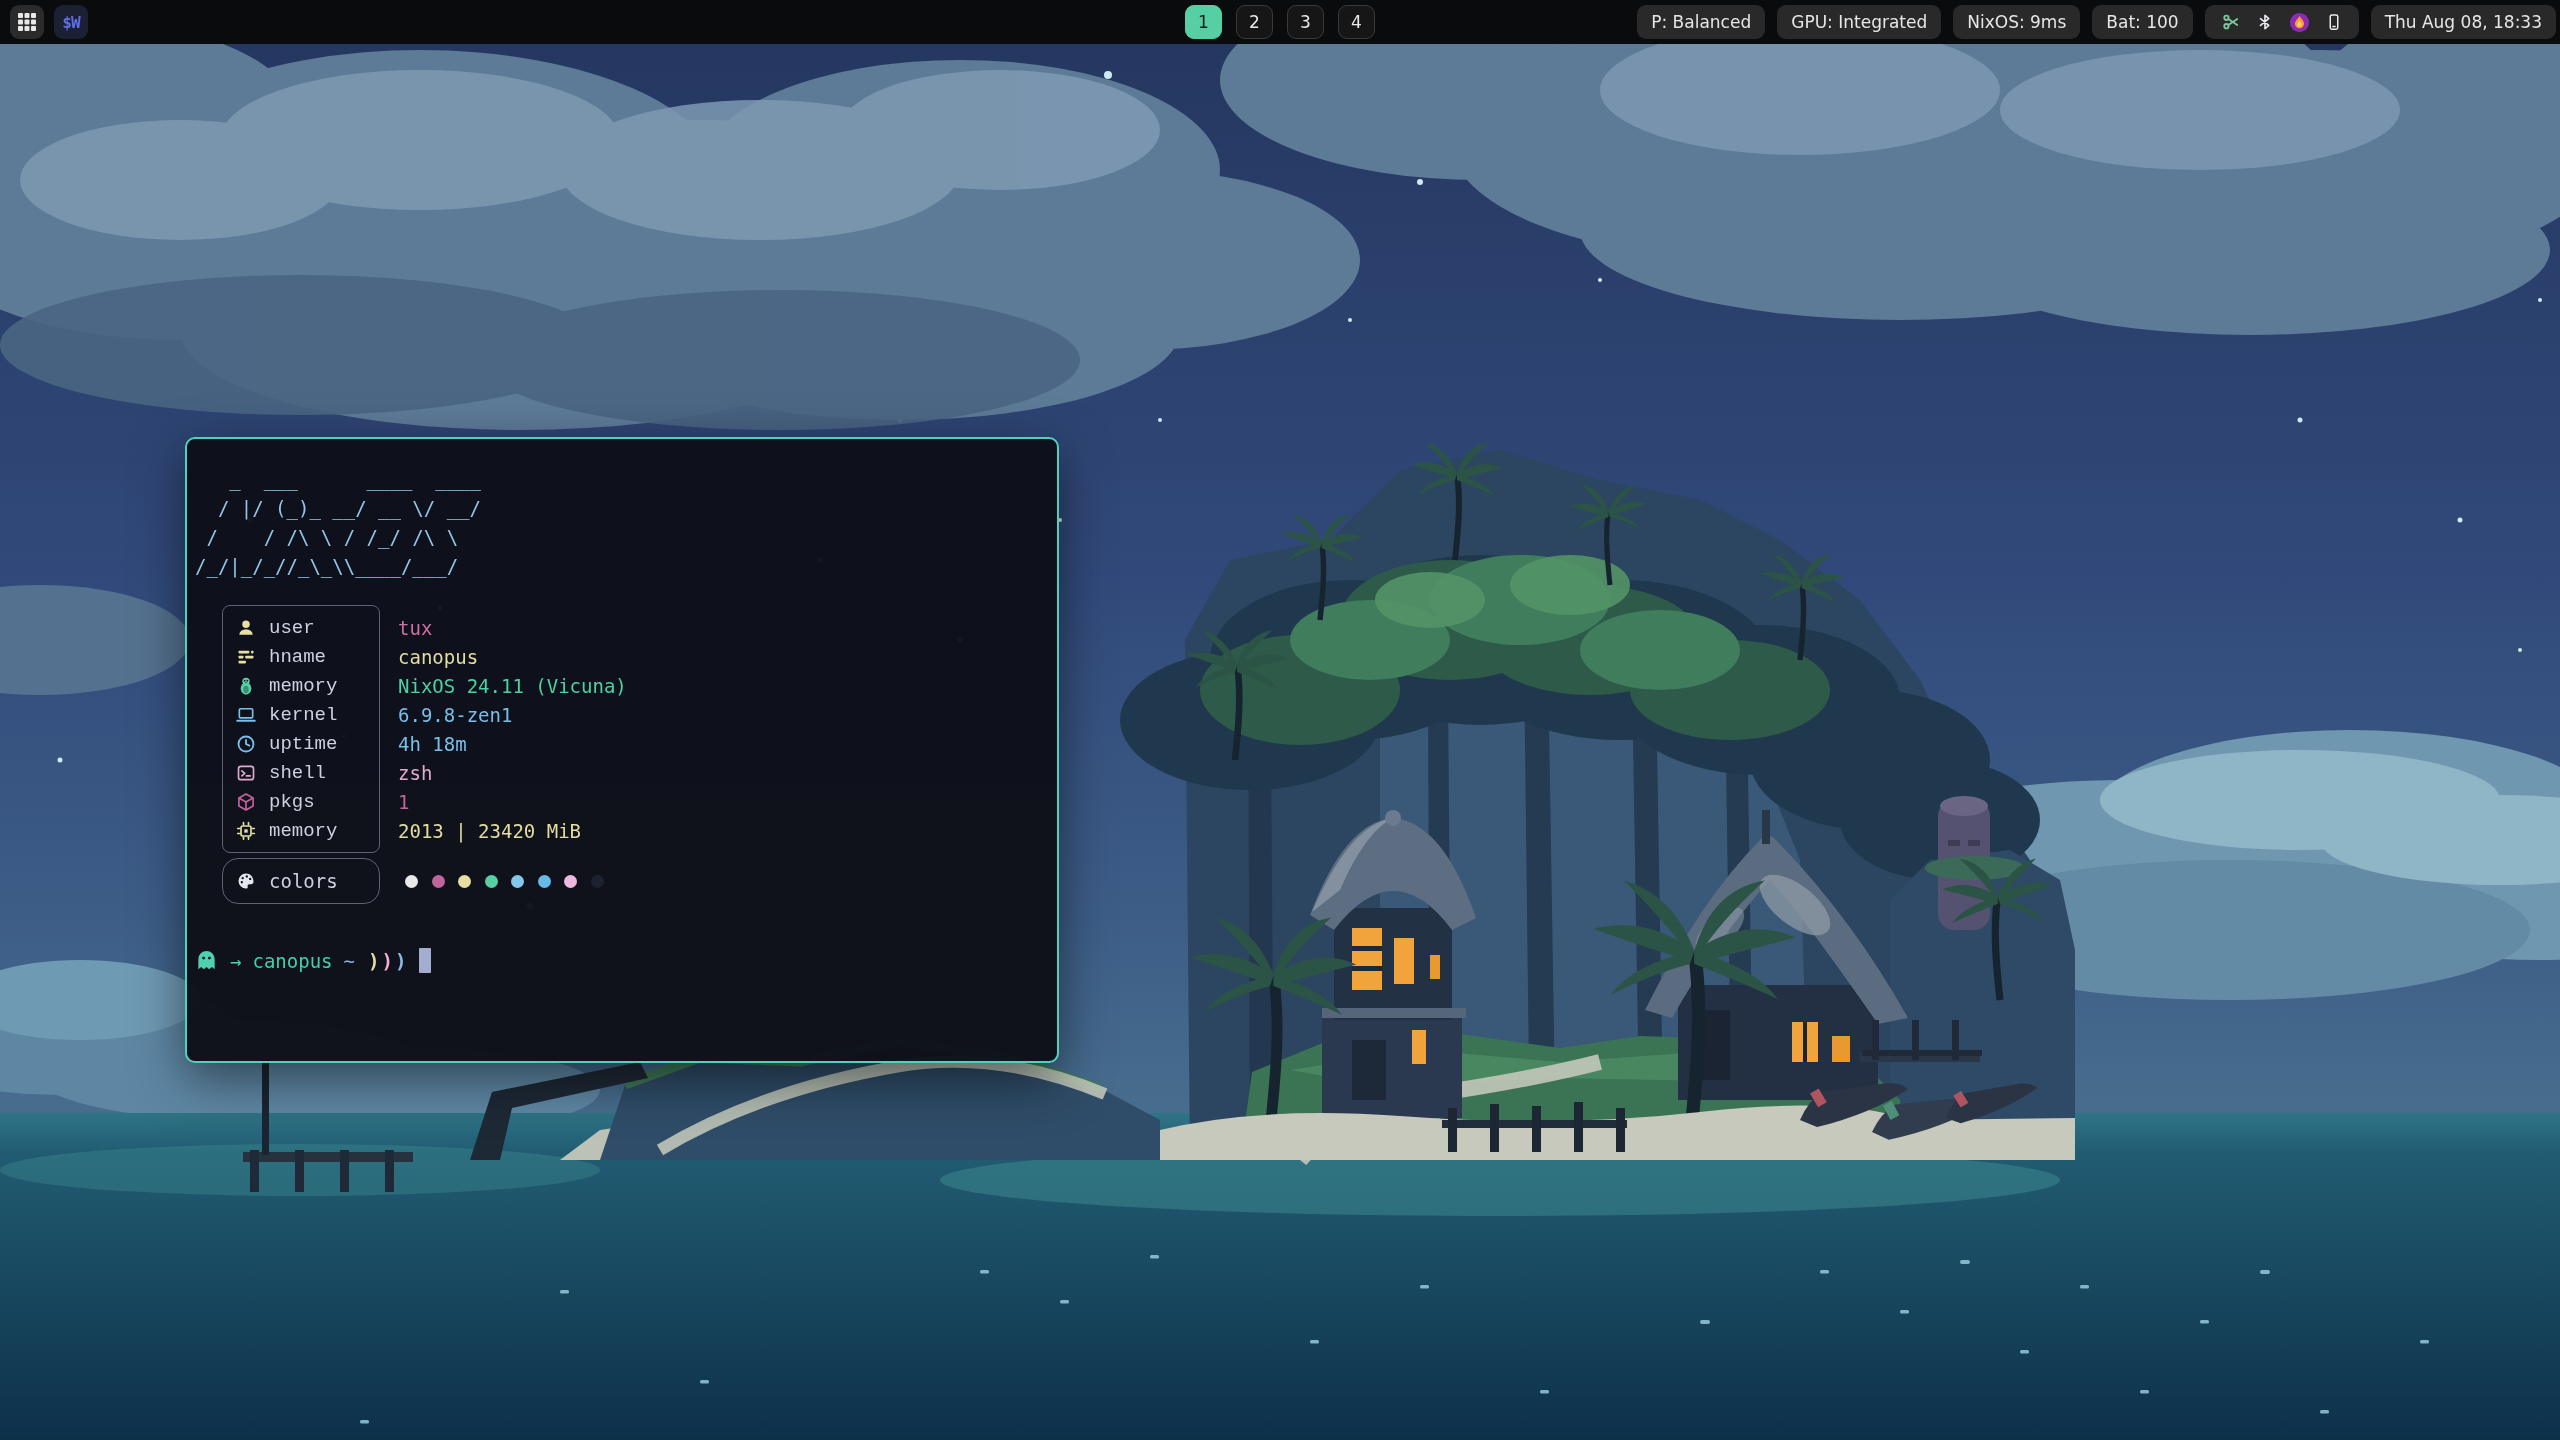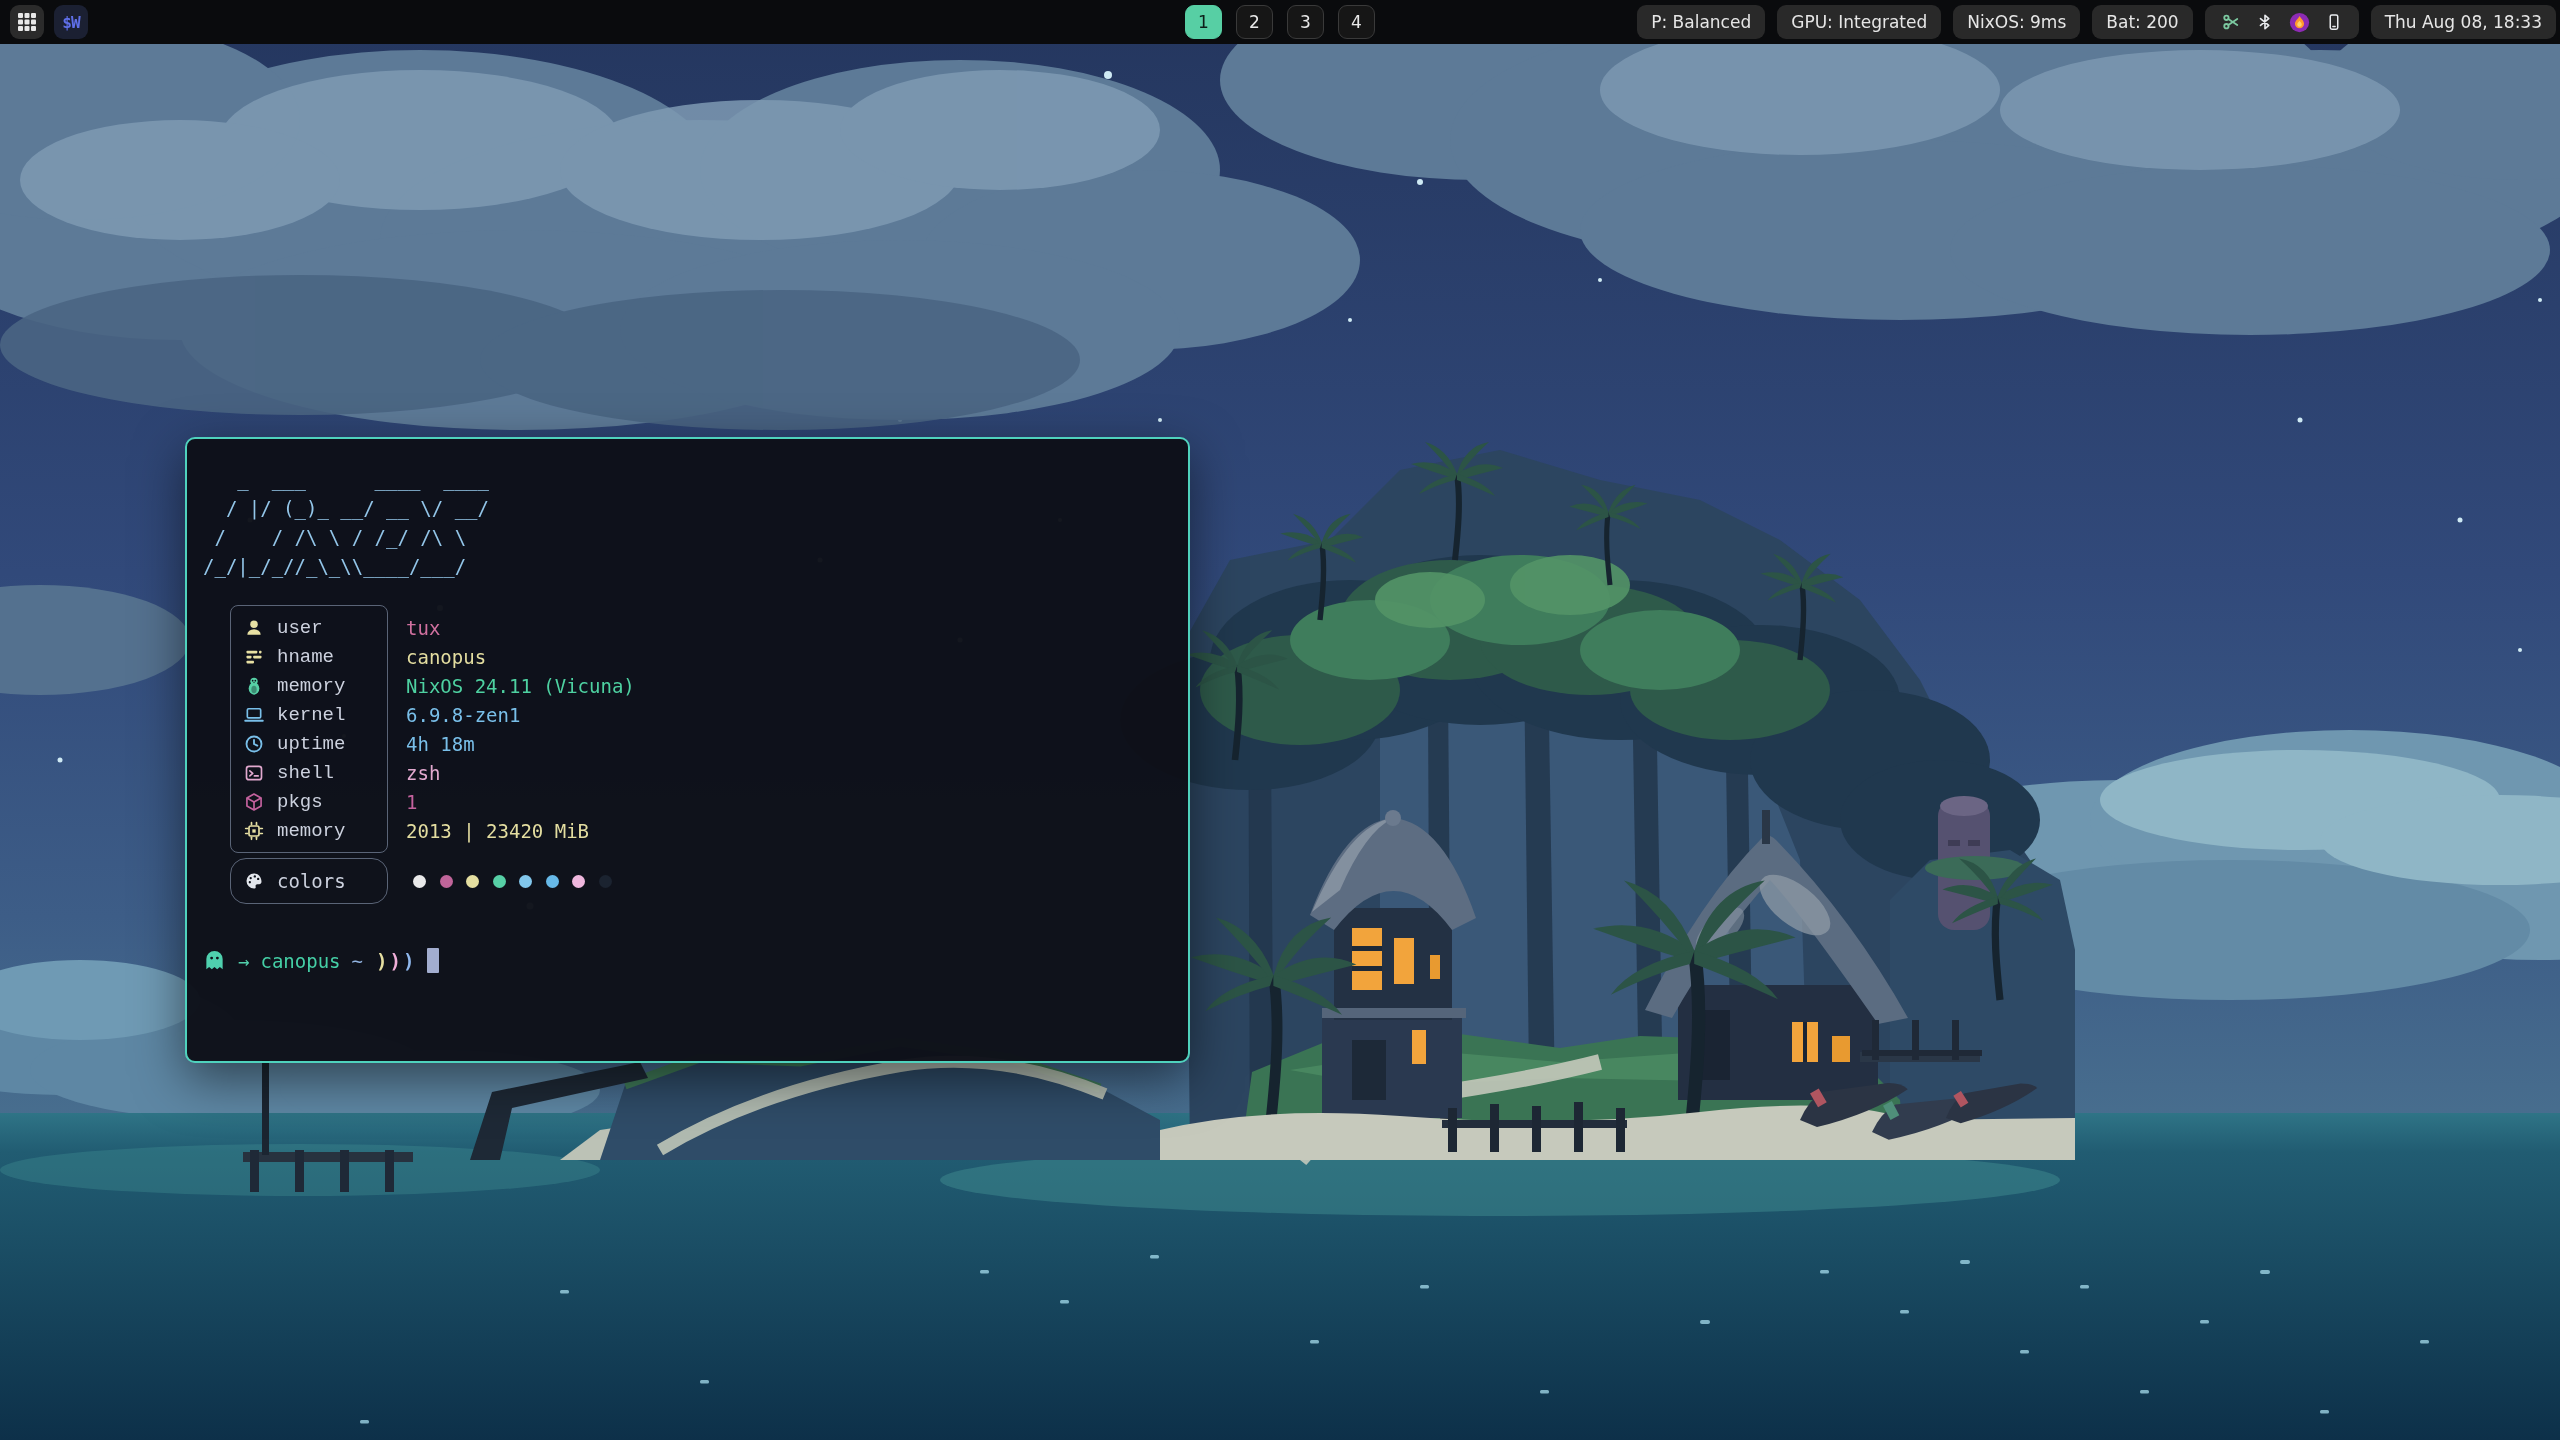--- a/index.html
+++ b/index.html
@@ -20,25 +20,25 @@
   .bar-center{position:absolute;left:50%;top:50%;transform:translate(-50%,-50%);display:flex;gap:14px;}
   .ws{min-width:37px;height:34px;border-radius:9px;display:flex;align-items:center;justify-content:center;
     font-size:17px;color:#e8e8e8;background:#161616;border:1px solid #3a3a3a;box-sizing:border-box;cursor:pointer;}
   .ws.active{background:#57cfa4;border-color:#57cfa4;color:#0d1f19;}
   .bar-right{margin-left:auto;display:flex;align-items:flex-start;gap:12px;margin-right:4px;}
   .pill{background:#292929;border-radius:9px;height:34px;display:flex;align-items:center;
     padding:0 14px;font-size:17px;color:#e6e6e6;white-space:nowrap;}
   .pill.tray{gap:15px;padding:0 16px;}
   .pill.tray svg{display:block;}
   
-  .terminal{position:absolute;left:185px;top:437px;width:1005px;height:626px;box-sizing:border-box;
+  .terminal{position:absolute;left:185px;top:437px;width:874px;height:626px;box-sizing:border-box;
     background:rgba(13,16,24,0.97);border:2px solid #4fd2bd;border-radius:10px;
     box-shadow:0 16px 50px rgba(0,0,0,.5);z-index:5;
     font-family:"DejaVu Sans Mono",monospace;font-size:19px;color:#c9cedb;
-    padding:26px 0 0 16px;overflow:hidden;}
+    padding:26px 0 0 8px;overflow:hidden;}
   .ascii{margin:0;color:#93c6e9;line-height:29px;font-size:19px;white-space:pre;}
   .fetch{display:flex;margin-top:24px;margin-left:27px;}
   .label-box{width:158px;border:1.5px solid #5a6477;border-radius:8px;padding:7px 0;box-sizing:border-box;}
   .frow{height:29px;display:flex;align-items:center;}
   .frow .icon{width:22px;margin-left:12px;display:flex;align-items:center;justify-content:center;}
   .frow .lbl{margin-left:12px;color:#ccd1de;font-family:Liberation Mono, monospace;}
   .values{margin-left:18px;padding-top:8px;}
   .vrow{height:29px;display:flex;align-items:center;white-space:pre;}
   .colors-line{display:flex;align-items:center;margin-top:5px;margin-left:27px;}
   .colors-box{width:158px;height:46px;border:1.5px solid #5a6477;border-radius:16px;
@@ -375,21 +375,21 @@
     <div class="ws active">1</div>
     <div class="ws">2</div>
     <div class="ws">3</div>
     <div class="ws">4</div>
   </div>
 
   <div class="bar-right">
     <div class="pill">P: Balanced</div>
     <div class="pill">GPU: Integrated</div>
     <div class="pill">NixOS: 9ms</div>
-    <div class="pill">Bat: 200</div>
+    <div class="pill">Bat: 100</div>
     <div class="pill tray">
       <svg width="20" height="20" viewBox="0 0 24 24">
         <g stroke="#7cc9a0" stroke-width="2.2" fill="none" stroke-linecap="round">
           <circle cx="6.5" cy="7" r="2.6"></circle>
             <circle cx="6.5" cy="17" r="2.6"></circle>
           <path d="M8.8,8.5 L19.5,15.5"></path>
             <path d="M8.8,15.5 L19.5,8.5"></path>
         </g>
       </svg>
       <svg width="18" height="20" viewBox="0 0 24 24">

